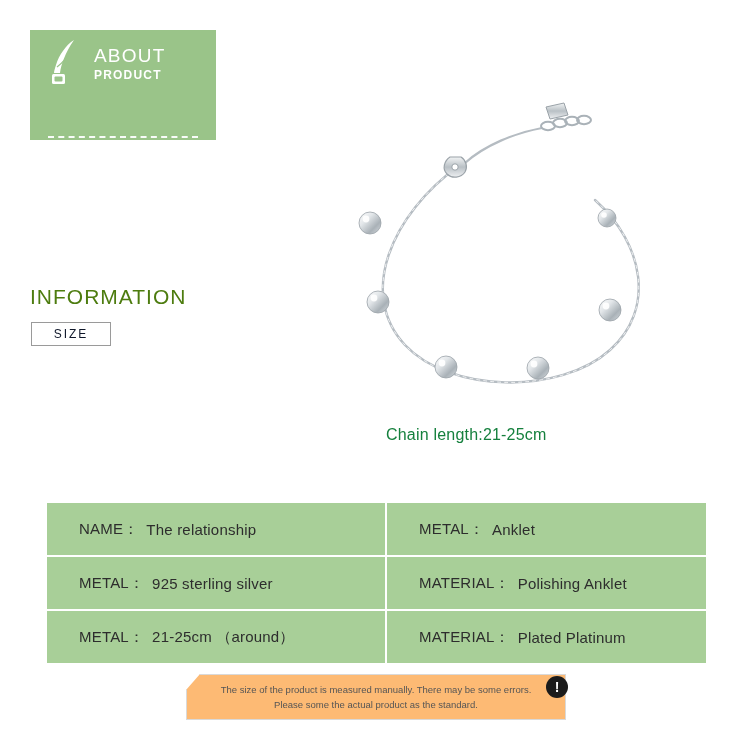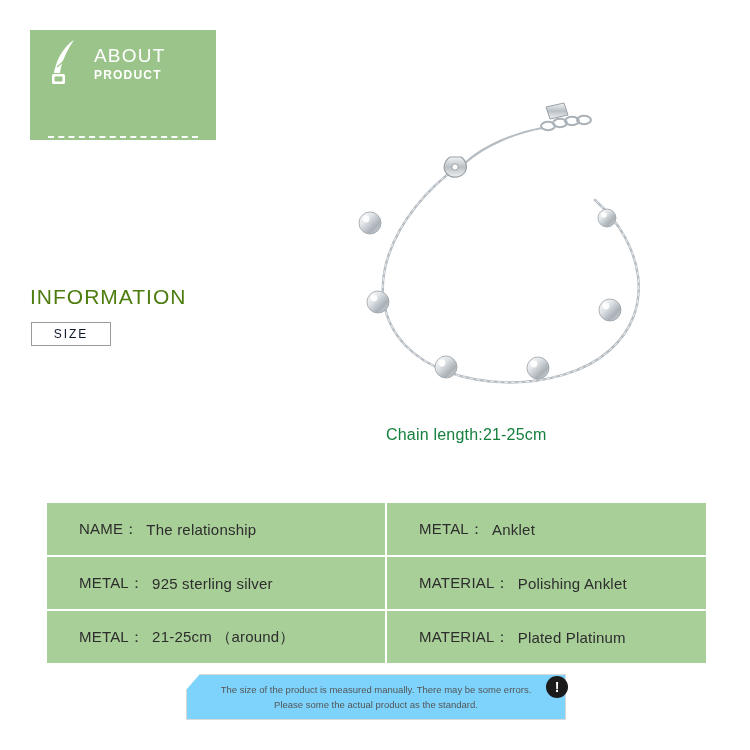--- a/index.html
+++ b/index.html
@@ -135,21 +135,21 @@
   .spec-cell .k { margin-right: 8px; }
   .spec-cell .v { }
 
   
   .footer-note {
     position: absolute;
     left: 186px;
     top: 674px;
     width: 380px;
     height: 46px;
-    background: #7dd3fc;
+    background: #fdba74;
     border: 1px solid #d9d9d9;
     box-sizing: border-box;
     display: flex;
     flex-direction: column;
     align-items: center;
     justify-content: center;
     font-size: 9.5px;
     color: #555555;
     line-height: 1.6;
     

